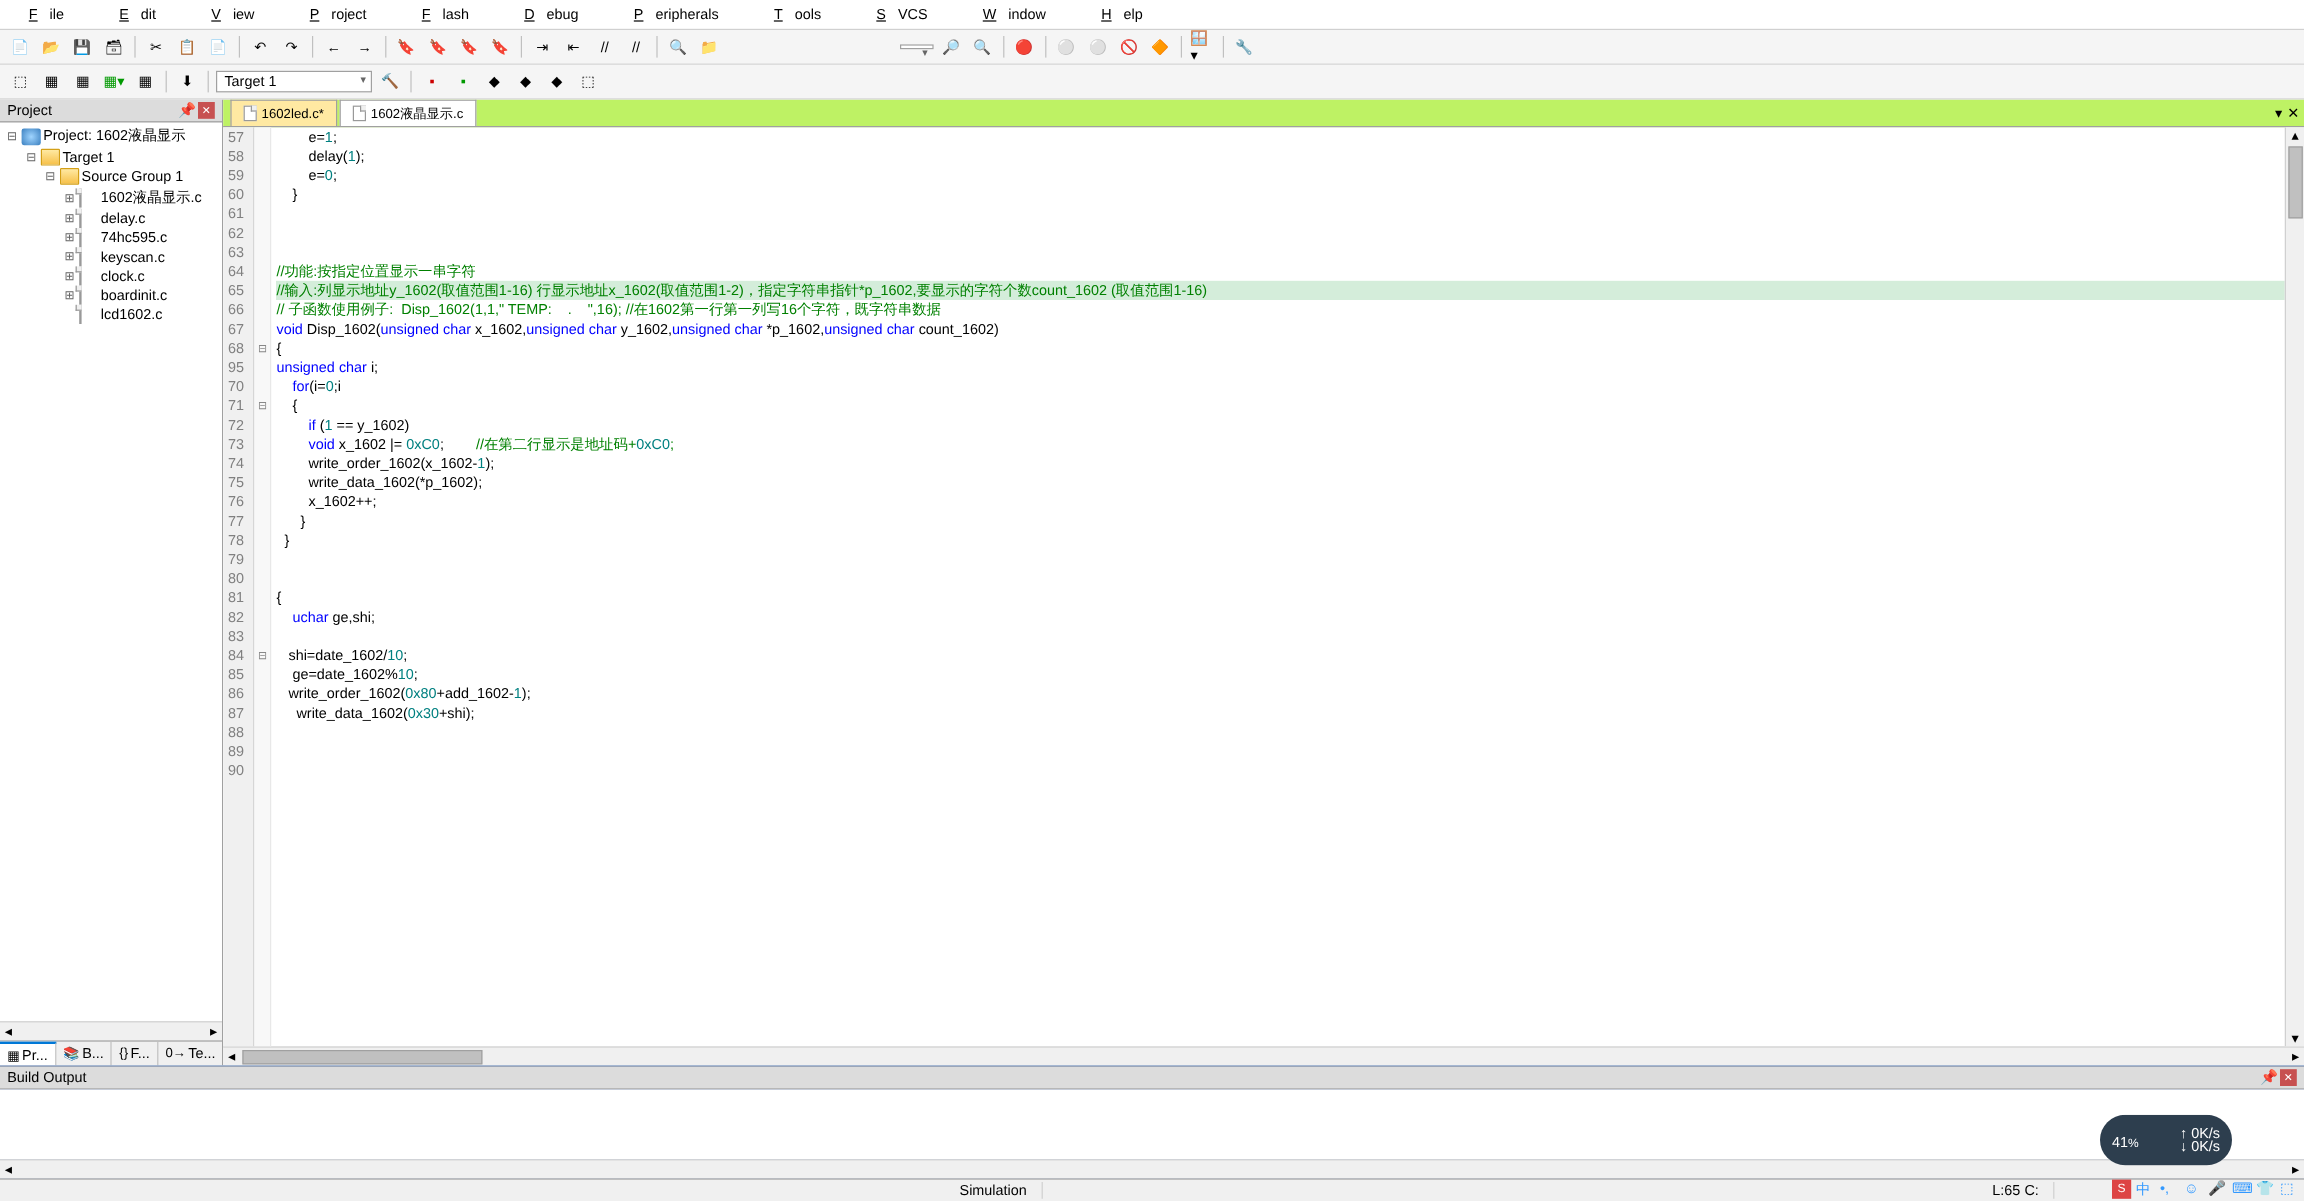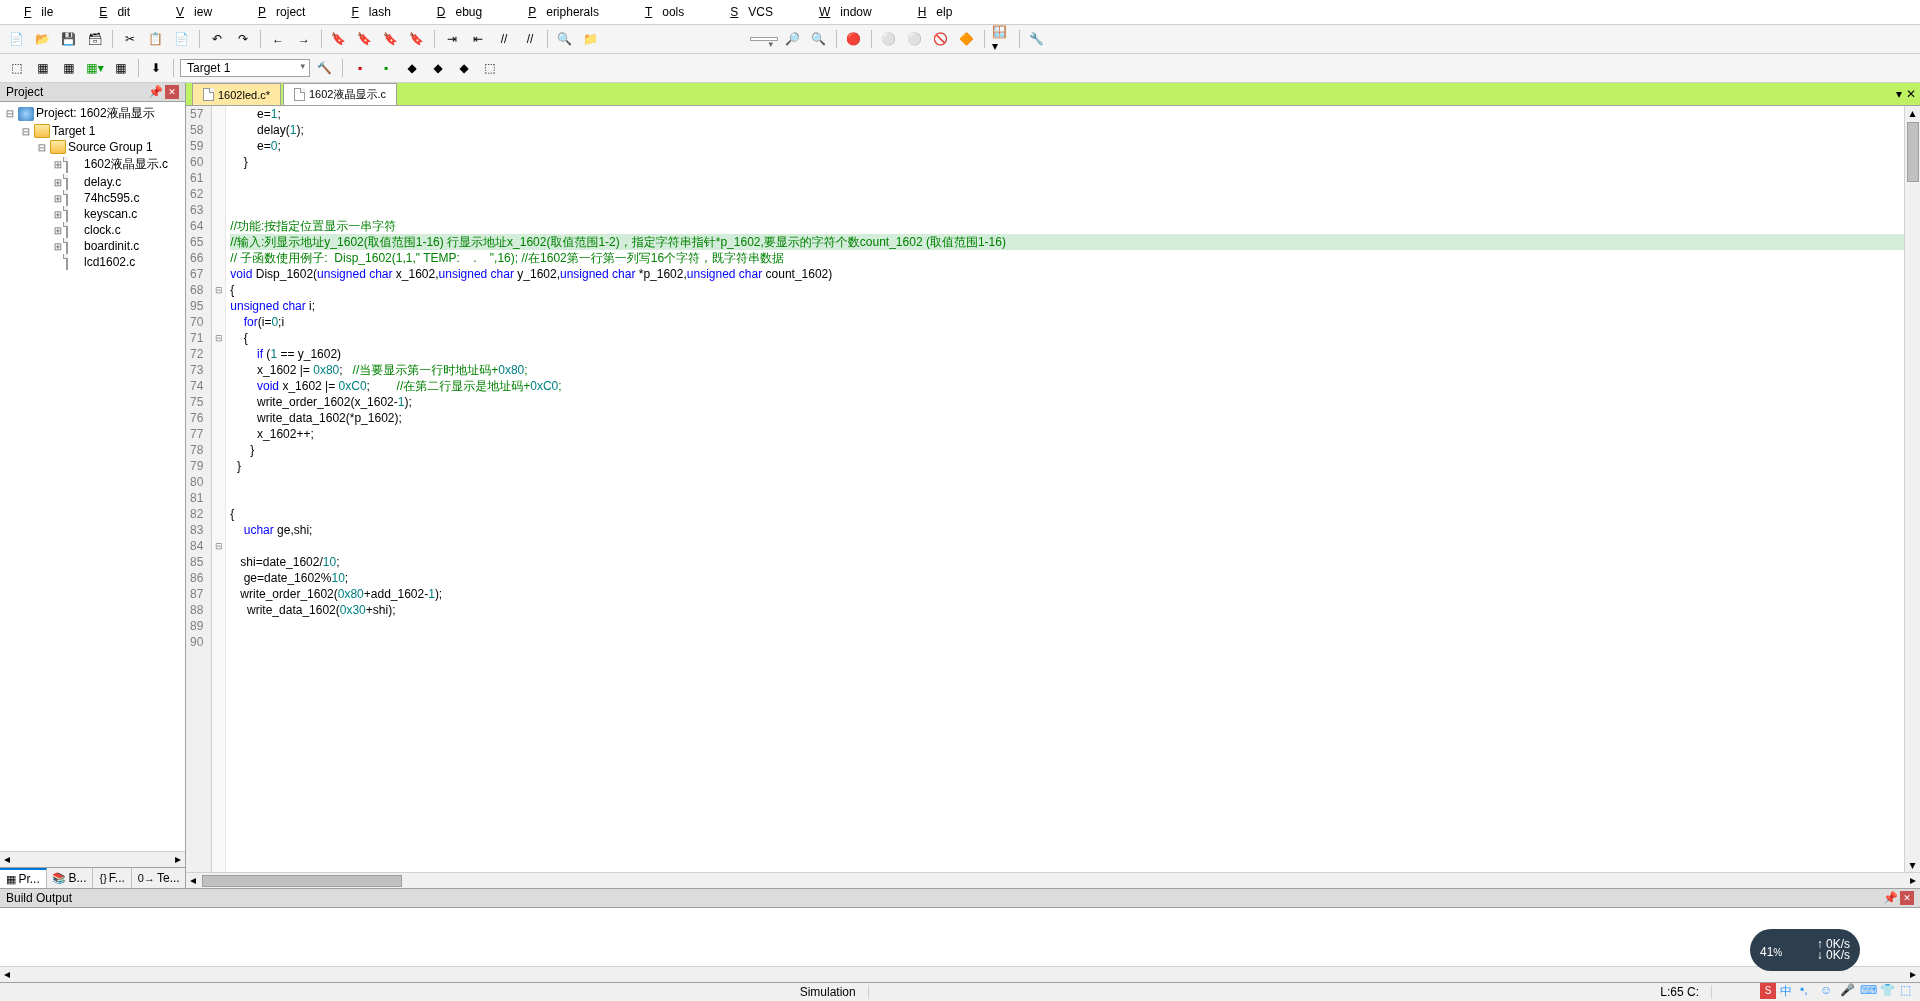--- a/index.html
+++ b/index.html
@@ -311,21 +311,20 @@
           <div class="line"></div>
           <div class="line"><span class="cm">//功能:按指定位置显示一串字符</span></div>
           <div class="line hl"><span class="cm">//输入:列显示地址y_1602(取值范围1-16) 行显示地址x_1602(取值范围1-2)，指定字符串指针*p_1602,要显示的字符个数count_1602 (取值范围1-16)</span></div>
           <div class="line"><span class="cm">// 子函数使用例子:  Disp_1602(1,1," TEMP:    .    ",16); //在1602第一行第一列写16个字符，既字符串数据</span></div>
           <div class="line"><span class="kw">void</span> Disp_1602(<span class="kw">unsigned</span> <span class="kw">char</span> x_1602,<span class="kw">unsigned</span> <span class="kw">char</span> y_1602,<span class="kw">unsigned</span> <span class="kw">char</span> *p_1602,<span class="kw">unsigned</span> <span class="kw">char</span> count_1602)</div>
           <div class="line">{</div>
           <div class="line"><span class="kw">unsigned</span> <span class="kw">char</span> i;</div>
           <div class="line">    <span class="kw">for</span>(i=<span class="num">0</span>;i</div>
           <div class="line">    {</div>
           <div class="line">        <span class="kw">if</span> (<span class="num">1</span> == y_1602)</div>
-          <div class="line">        x_1602 |= <span class="num">0x80</span>;   <span class="cm">//当要显示第一行时地址码+<span class="num">0x80</span>;</span></div>
           <div class="line">        <span class="kw">void</span> x_1602 |= <span class="num">0xC0</span>;        <span class="cm">//在第二行显示是地址码+<span class="num">0xC0</span>;</span></div>
           <div class="line">        write_order_1602(x_1602-<span class="num">1</span>);</div>
           <div class="line">        write_data_1602(*p_1602);</div>
           <div class="line">        x_1602++;</div>
           <div class="line">      }</div>
           <div class="line">  }</div>
           <div class="line"></div>
           <div class="line"></div>
           <div class="line">{</div>
           <div class="line">    <span class="kw">uchar</span> ge,shi;</div>

